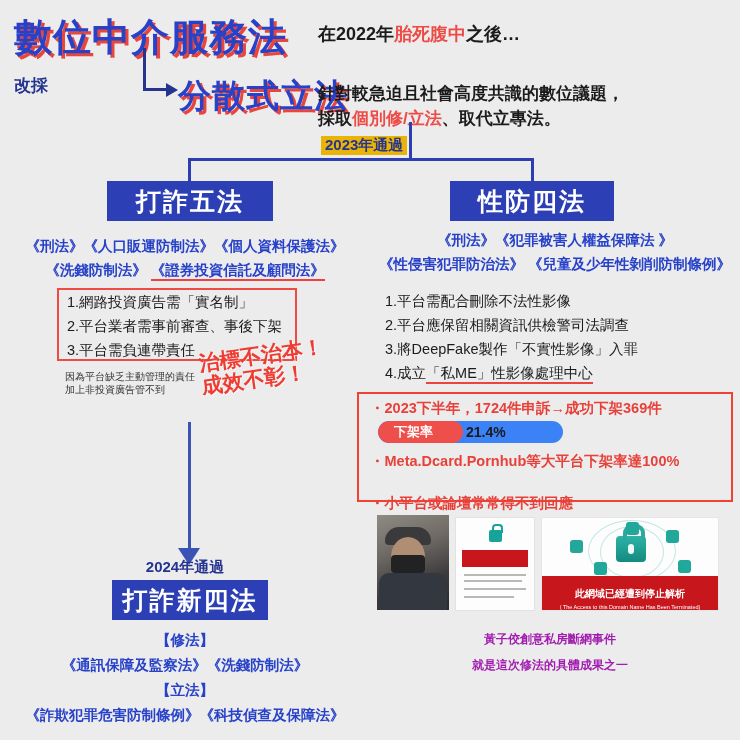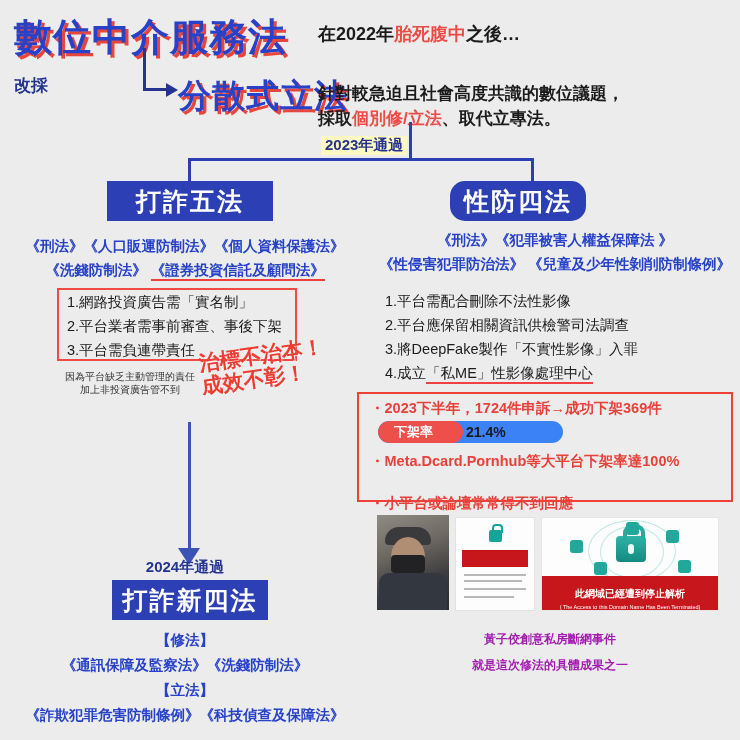--- a/index.html
+++ b/index.html
@@ -54,31 +54,31 @@
   }
   .red { color:#ee4b46; }
 
   
   .tree-stem   { left:409px; top:122px; width:3px; height:38px; background:#2c3fb2; }
   .tree-bar    { left:188px; top:158px; width:346px; height:3px; background:#2c3fb2; }
   .tree-drop-l { left:188px; top:158px; width:3px; height:25px; background:#2c3fb2; }
   .tree-drop-r { left:531px; top:158px; width:3px; height:25px; background:#2c3fb2; }
   .year-2023 {
     left:321px; top:136px; font-size:15px; font-weight:bold;
-    color:#24348f; white-space:nowrap; background:#fef9c3; padding:0 4px;
+    color:#24348f; white-space:nowrap; background:#eab308; padding:0 4px;
   }
 
   
   .bluebox {
     background:#2d3fb5; color:#ffffff;
     font-size:25px; font-weight:bold; letter-spacing:2px;
     text-align:center; line-height:40px; height:40px;
   }
   .box-dazha  { left:107px; top:181px; width:166px; }
-  .box-xingfang { left:450px; top:181px; width:136px;border-radius:15px; }
+  .box-xingfang { left:450px; top:181px; width:164px; }
   .box-new4   { left:112px; top:580px; width:156px; }
 
   
   .lawlist {
     font-size:14.5px; font-weight:bold; color:#2742c8;
     text-align:center; line-height:24px; white-space:nowrap;
   }
   .laws-left  { left:0px; top:234px; width:370px; }
   .laws-right { left:370px; top:228px; width:370px; }
   .laws-new   { left:0px; top:628px; width:370px; line-height:25px; }
@@ -89,21 +89,21 @@
   .redbox-left {
     left:57px; top:288px; width:240px; height:73px;
     border:2.5px solid #f04a44; box-sizing:border-box;
   }
   .numlist {
     font-size:14.5px; color:#1b1b1b; line-height:24px; white-space:nowrap;
   }
   .numlist-left { left:67px; top:290px; }
   .note-left {
     left:65px; top:370px; font-size:10px; color:#333;
-    line-height:13px; white-space:nowrap;text-align:center;
+    line-height:13px; white-space:nowrap;
   }
   .stamp {
     left:197px; top:352px;
     transform:rotate(-8deg); transform-origin:left top;
     font-size:21px; font-weight:bold; color:#ef3c32;
     line-height:23px; white-space:nowrap;
     text-shadow:1px 1px 0 rgba(255,255,255,.6);
   }
 
   

